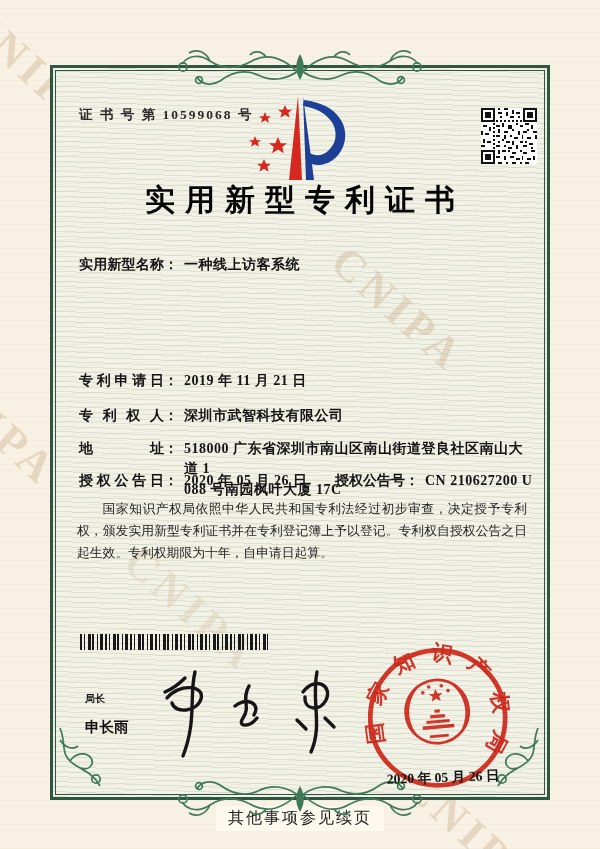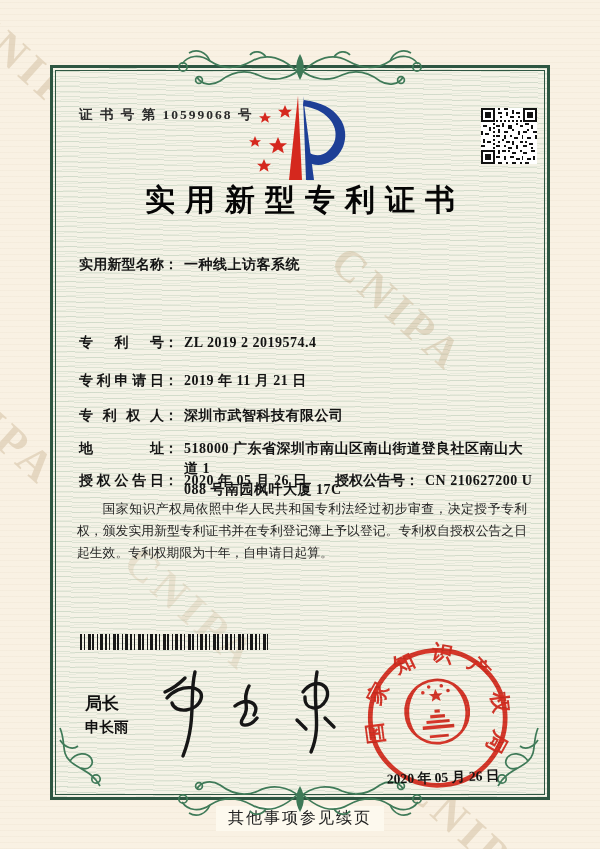--- a/index.html
+++ b/index.html
@@ -54,21 +54,21 @@
     position:absolute;left:27px;top:566px;width:188px;height:16px;
     background:repeating-linear-gradient(90deg,
       #181818 0 2px, transparent 2px 4px,
       #181818 4px 5px, transparent 5px 8px,
       #181818 8px 11px, transparent 11px 12px,
       #181818 12px 14px, transparent 14px 17px,
       #181818 17px 18px, transparent 18px 20px,
       #181818 20px 23px, transparent 23px 25px);
   }
   
-  .issuer-title{position:absolute;left:32px;top:624px;font-size:17px;font-weight:700;color:#111;}
+  .issuer-title{position:absolute;left:32px;top:624px;font-size:10px;font-weight:700;color:#111;}
   .issuer-name{position:absolute;left:32px;top:650px;font-size:14.5px;font-weight:700;color:#111;}
   .signature{position:absolute;left:92px;top:598px;}
   .seal{position:absolute;left:306px;top:574px;width:158px;height:158px;transform:rotate(-5deg);mix-blend-mode:multiply;z-index:5;}
   
   .pageinfo{position:absolute;left:0;right:0;top:700px;text-align:center;font-size:12.5px;color:#222;letter-spacing:1px;}
   .note{position:absolute;left:0;right:0;top:806px;text-align:center;}
   .note span{display:inline-block;background:#fdf9ee;padding:2px 12px;font-size:16px;color:#222;letter-spacing:2px;}
   
   .flourish{position:absolute;left:170px;z-index:4;}
   .flourish.top{top:42px;}
@@ -136,23 +136,20 @@
         M9,22h1v2h-1z M11,22h2v1h-2z M14,22h1v1h-1z M16,23h2v1h-2z M20,22h1v1h-1z M22,23h2v1h-2z M26,22h2v1h-2z
         M8,25h2v1h-2z M12,25h1v2h-1z M15,25h2v1h-2z M18,26h2v1h-2z M21,25h1v2h-1z M24,26h2v1h-2z M27,25h1v2h-1z
         M9,28h2v1h-2z M13,28h1v1h-1z M16,28h2v1h-2z M20,28h1v1h-1z M23,28h2v1h-2z"></path>
       </g>
     </svg>
 
     <div class="title">实用新型专利证书</div>
 
     <div class="frow" style="top:187px">
       <span class="flabel">实用新型名称</span><span class="fcolon">：</span><span class="fvalue">一种线上访客系统</span>
-    </div>
-    <div class="frow" style="top:265px">
-      <span class="flabel">专利号</span><span class="fcolon">：</span><span class="fvalue">ZL 2019 2 2019574.4</span>
     </div>
     <div class="frow" style="top:303px">
       <span class="flabel">专利申请日</span><span class="fcolon">：</span><span class="fvalue">2019 年 11 月 21 日</span>
     </div>
     <div class="frow" style="top:338px">
       <span class="flabel">专利权人</span><span class="fcolon">：</span><span class="fvalue">深圳市武智科技有限公司</span>
     </div>
     <div class="frow" style="top:371px">
       <span class="flabel">地址</span><span class="fcolon">：</span><span class="fvalue addr"><span>518000 广东省深圳市南山区南山街道登良社区南山大道 1</span><span>088 号南园枫叶大厦 17C</span></span>
     </div>

